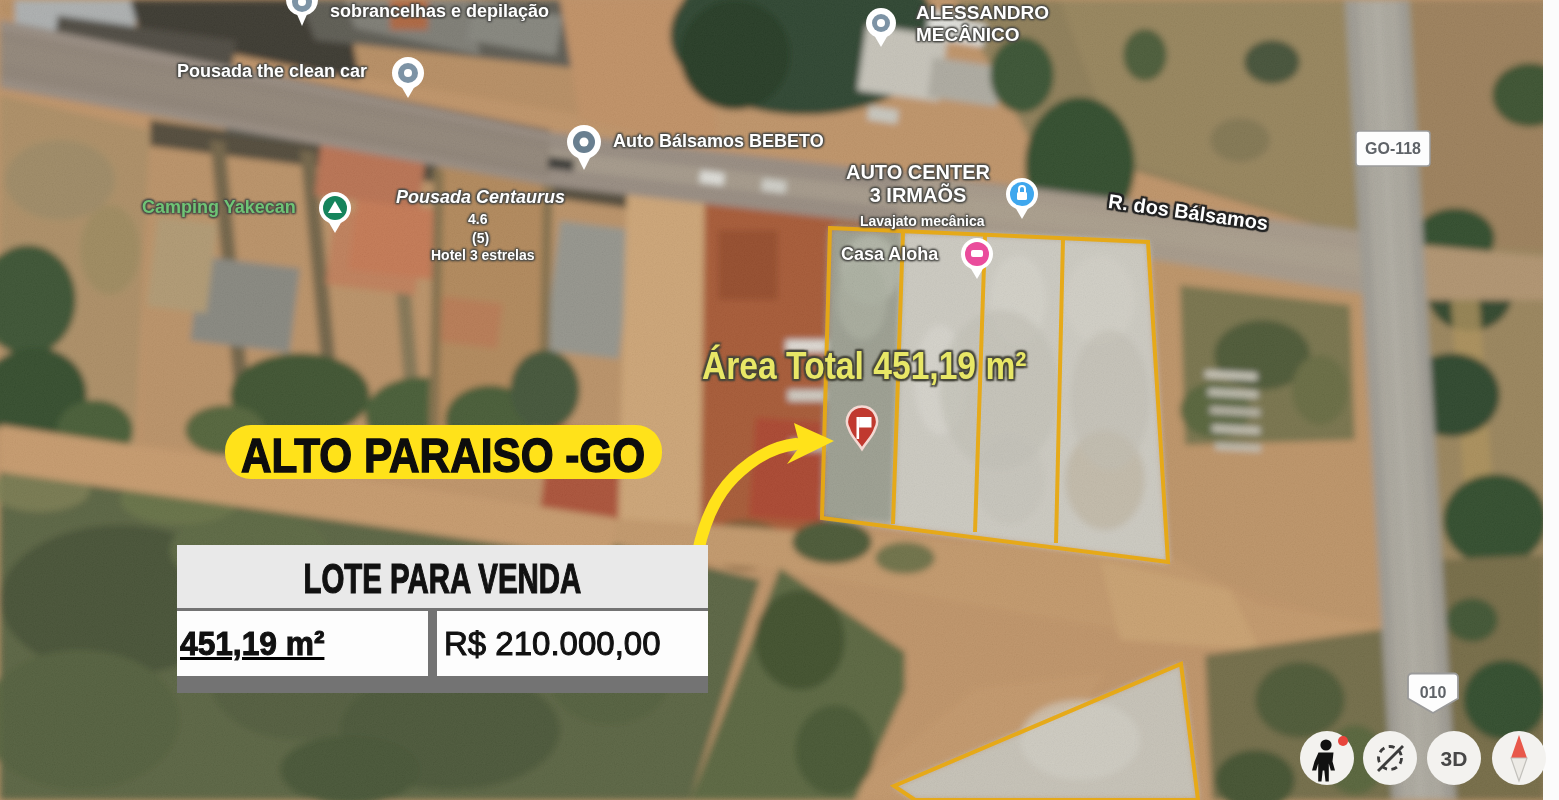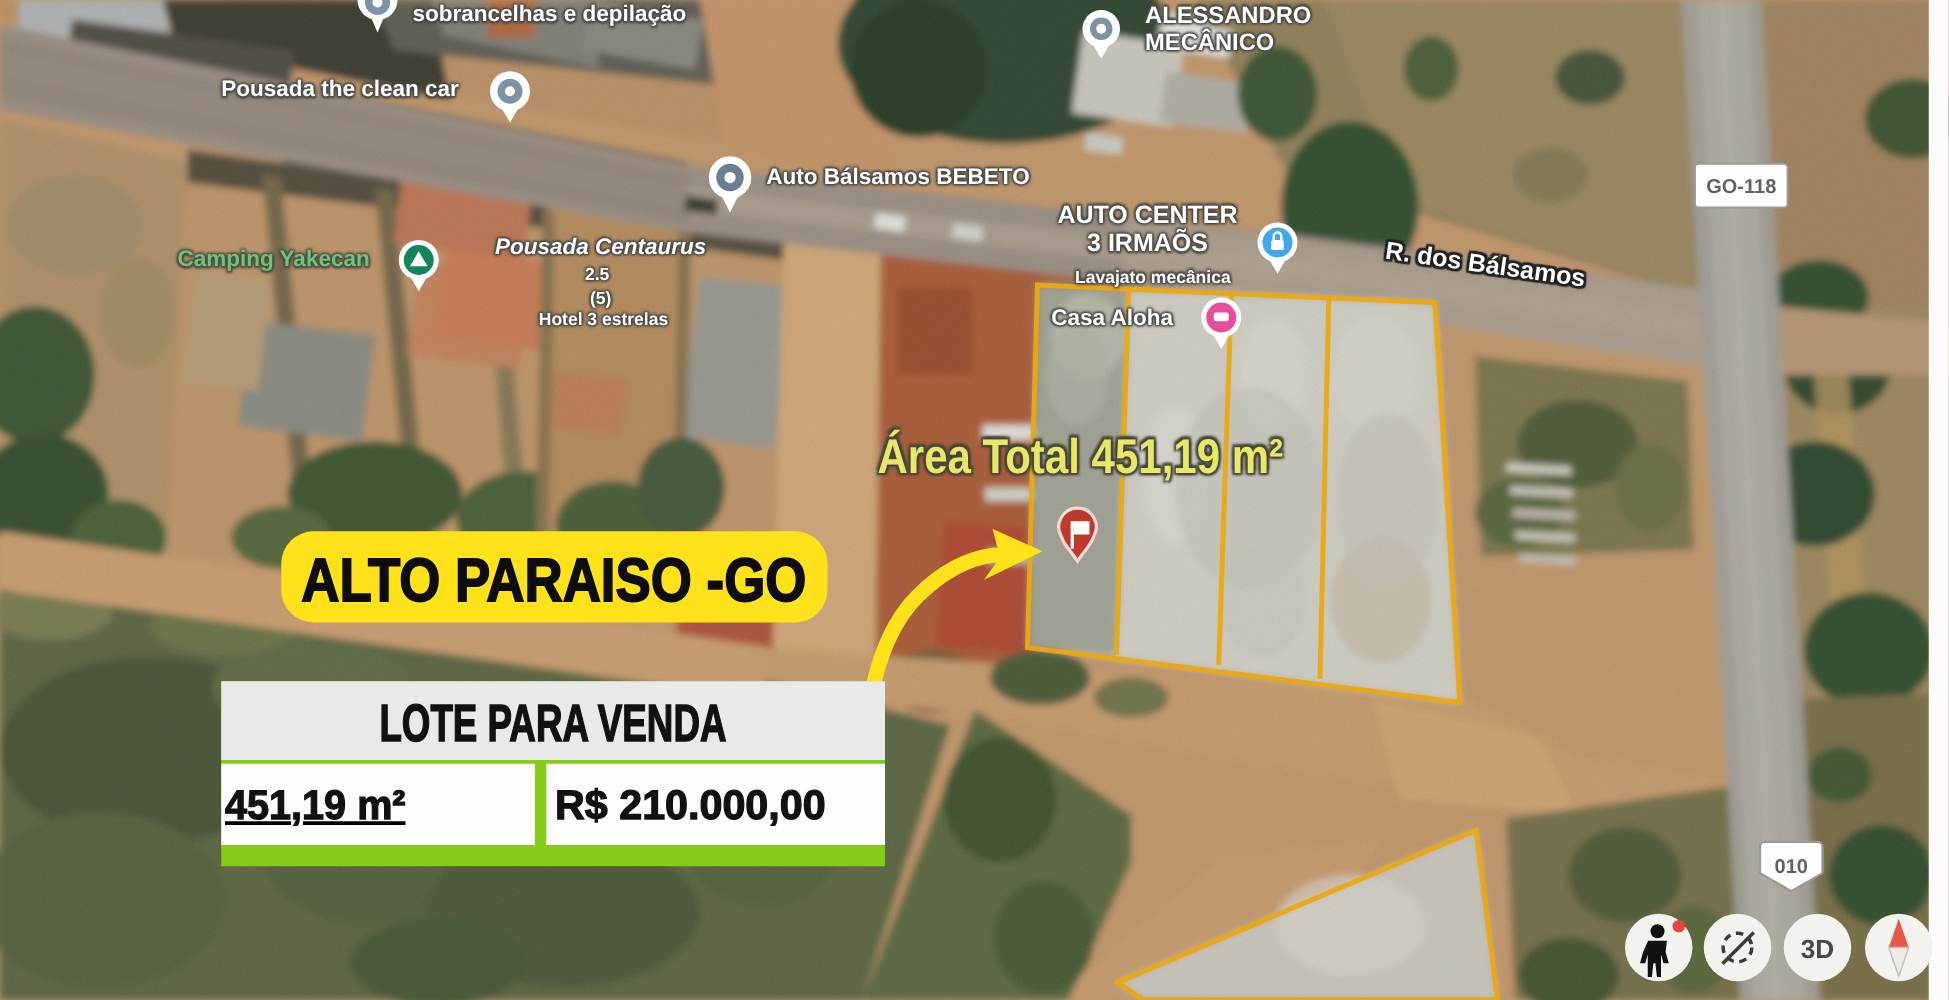--- a/index.html
+++ b/index.html
@@ -304,40 +304,40 @@
 
 <div class="ml" style="left:330px;top:1px;font-size:18px;">sobrancelhas e depilação</div>
 <div class="ml" style="left:177px;top:61px;font-size:18px;">Pousada the clean car</div>
 <div class="ml" style="left:905px;top:2px;font-size:19px;width:145px;line-height:22px;margin-left:11px;">ALESSANDRO<br>MECÂNICO</div>
 <div class="ml" style="left:613px;top:131px;font-size:18px;">Auto Bálsamos BEBETO</div>
 <div class="ml" style="left:843px;top:161px;font-size:20px;text-align:center;width:150px;line-height:23px;">AUTO CENTER<br>3 IRMAÕS</div>
 <div class="ml" style="left:860px;top:213px;font-size:14px;">Lavajato mecânica</div>
 <div class="ml" style="left:841px;top:244px;font-size:18px;">Casa Aloha</div>
 <div class="ml grn" style="left:142px;top:197px;font-size:18px;">Camping Yakecan</div>
 <div class="ml" style="left:396px;top:187px;font-size:18px;font-style:italic;">Pousada Centaurus</div>
-<div class="ml" style="left:468px;top:211px;font-size:14px;">2.5</div>
+<div class="ml" style="left:468px;top:211px;font-size:14px;">4.6</div>
 <div class="ml" style="left:472px;top:230px;font-size:14px;">(5)</div>
 <div class="ml" style="left:431px;top:247px;font-size:14px;">Hotel 3 estrelas</div>
 <div class="ml" style="left:1110px;top:190px;font-size:20px;transform:rotate(8deg);transform-origin:left top;
      text-shadow:-2px -2px 1px #222,2px -2px 1px #222,-2px 2px 1px #222,2px 2px 1px #222,0 -2px 1px #222,0 2px 1px #222,-2px 0 1px #222,2px 0 1px #222;">R. dos Bálsamos</div>
 <div class="ml" style="left:702px;top:341px;font-size:39px;color:#e8e766;transform:scaleX(0.862) translateY(3px);transform-origin:left top;
      text-shadow:-2px -2px 2px #45453a,2px -2px 2px #45453a,-2px 2px 2px #45453a,2px 2px 2px #45453a,0 0 3px #45453a;">Área Total 451,19 m²</div>
 
-<div style="position:absolute;left:225px;top:425px;width:437px;height:73px;background:#ffe21a;
+<div style="position:absolute;left:225px;top:425px;width:437px;height:54px;background:#ffe21a;
      border-radius:26px;display:flex;align-items:center;justify-content:center;">
   <span id="t-alto" style="white-space:nowrap;font-size:49px;font-weight:bold;color:#0d0d0d;-webkit-text-stroke:1.4px #0d0d0d;display:inline-block;transform:scaleX(0.863) translateY(3px);">ALTO PARAISO -GO</span>
 </div>
 
-<div style="position:absolute;left:177px;top:545px;width:531px;height:148px;background:#84cc16;">
+<div style="position:absolute;left:177px;top:545px;width:531px;height:148px;background:#737373;">
   <div style="position:absolute;left:0;top:0;width:531px;height:63px;background:#e9e9e9;
        display:flex;align-items:center;justify-content:center;">
     <span id="t-lote" style="white-space:nowrap;font-size:42px;font-weight:bold;color:#111;-webkit-text-stroke:1.2px #111;display:inline-block;transform:scaleX(0.70) translateY(2px);">LOTE PARA VENDA</span>
   </div>
   <div style="position:absolute;left:0;top:66px;width:251px;height:65px;background:#fdfdfd;
        display:flex;align-items:center;justify-content:flex-start;text-decoration:underline;">
     <span id="t-area" style="font-size:33px;font-weight:bold;color:#111;-webkit-text-stroke:1px #111;display:inline-block;transform:scaleX(0.96);">451,19 m²</span>
   </div>
   <div style="position:absolute;left:260px;top:66px;width:271px;height:65px;background:#fdfdfd;
        display:flex;align-items:center;">
-    <span id="t-price" style="font-size:33px;font-weight:bold;color:#111;-webkit-text-stroke:1px #111;display:inline-block;margin-left:7px;transform-origin:left center;">R$ 210.000,00</span>
+    <span id="t-price" style="font-size:33px;font-weight:normal;color:#111;-webkit-text-stroke:1px #111;display:inline-block;margin-left:7px;transform-origin:left center;">R$ 210.000,00</span>
   </div>
 </div>
 </div>
 
 </body></html>

